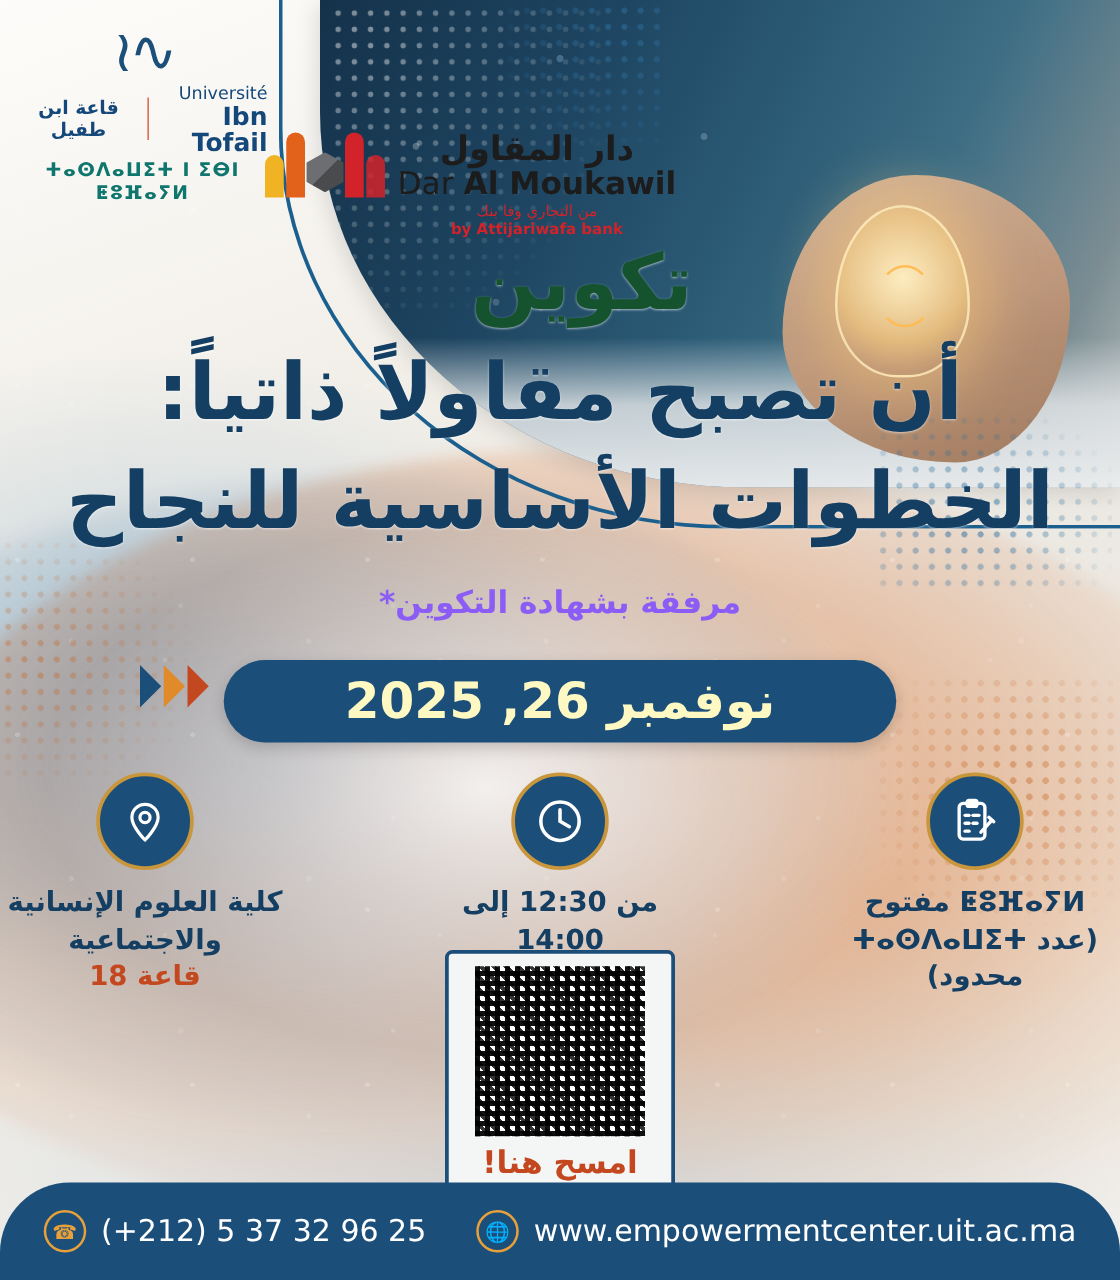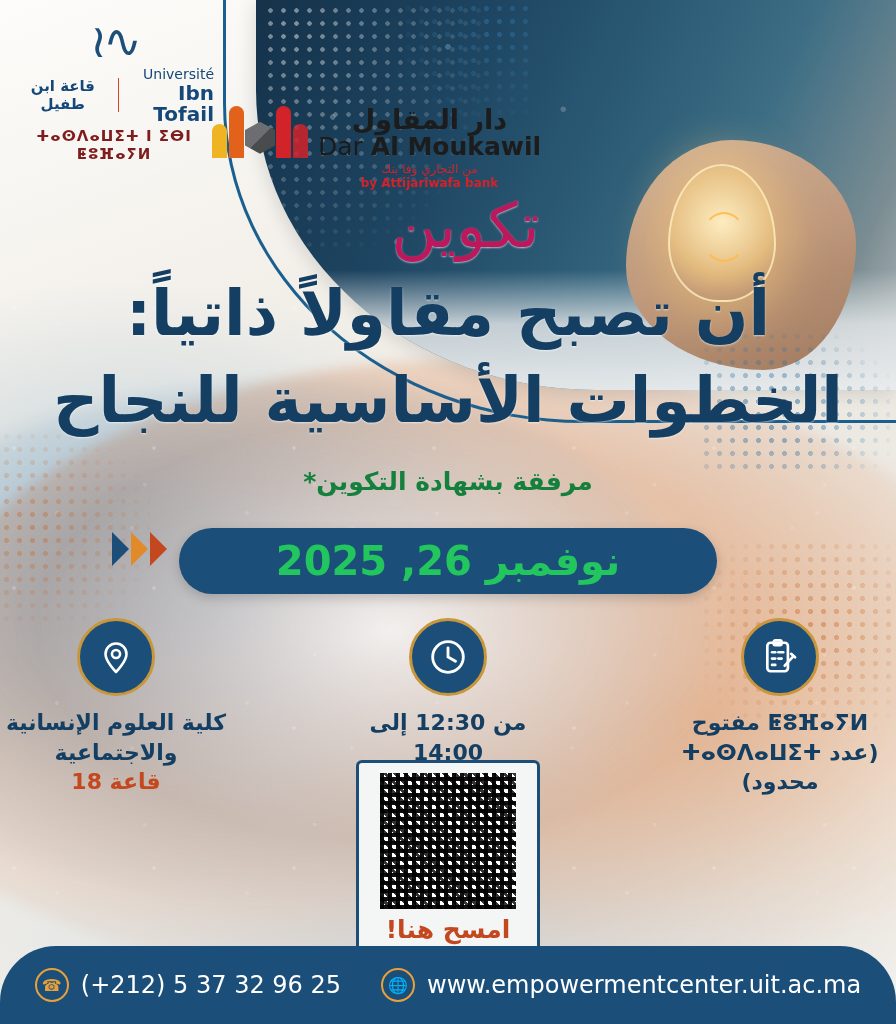--- a/index.html
+++ b/index.html
@@ -225,21 +225,21 @@
   .uit-fr {
     text-align: right;
     line-height: 1.05;
   }
   .uit-fr .l1 { font-size: 14px; color: #14487a; }
   .uit-fr .l2 { font-size: 20px; font-weight: bold; color: #14487a; }
   .uit-tif {
     margin-top: 2px;
     font-size: 15px;
     font-weight: bold;
-    color: #7f1d1d;
+    color: #0f766e;
     letter-spacing: 1px;
   }
 
   .logo-dam {
     position: absolute;
     left: 212px;
     top: 62px;
     display: flex;
     align-items: center;
     gap: 10px;
@@ -301,52 +301,52 @@
   
   .headline {
     position: absolute;
     top: 190px;
     left: 0;
     width: 896px;
     text-align: center;
   }
   .h-word {
     font-size: 62px;
-    font-weight: normal;
-    color: #be185d;
+    font-weight: bold;
+    color: #14532d;
     letter-spacing: 1px;
     line-height: 1.15;
     text-shadow: 0 1px 2px rgba(255,255,255,.6);
     padding-left: 35px;
   }
   .h-main {
     margin-top: 10px;
     font-size: 63px;
     font-weight: bold;
     color: #143f63;
     line-height: 1.38;
     text-shadow: 0 1px 2px rgba(255,255,255,.55);
   }
   .h-note {
     margin-top: 22px;
     font-size: 25px;
     font-weight: bold;
-    color: #15803d;
+    color: #8b5cf6;
   }
 
   
   .date-pill {
     position: absolute;
     top: 528px;
     left: 50%;
     transform: translateX(-50%);
     min-width: 470px;
     padding: 10px 34px;
     background: #1b4f7a;
-    color: #22c55e;
+    color: #fef9c3;
     border-radius: 34px;
     font-size: 40px;
     font-weight: bold;
     text-align: center;
     box-shadow: 0 4px 12px rgba(0,0,0,.18);
   }
   .chevrons {
     position: absolute;
     top: 532px;
     left: 112px;

